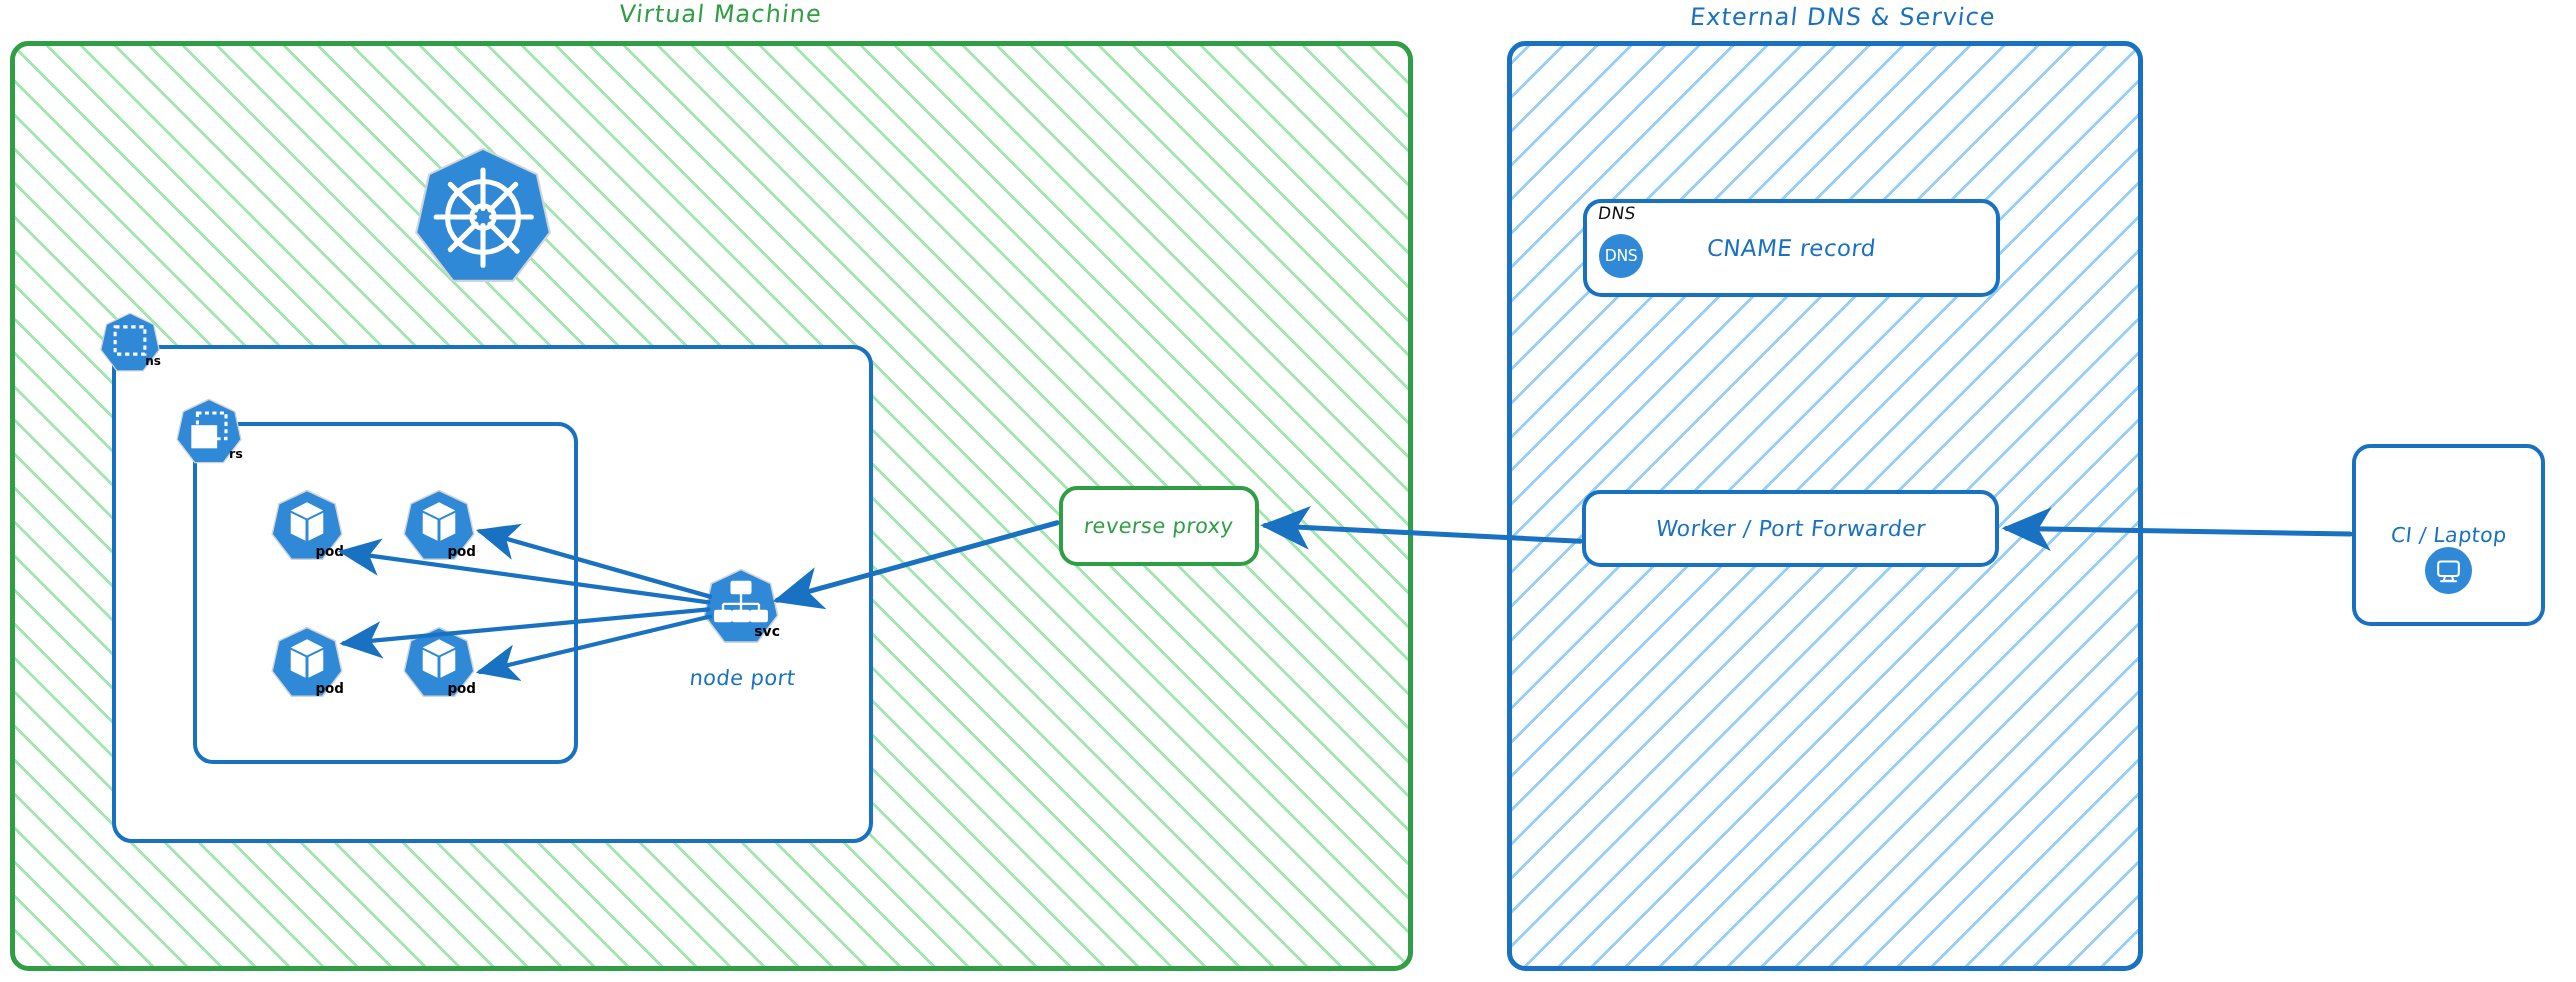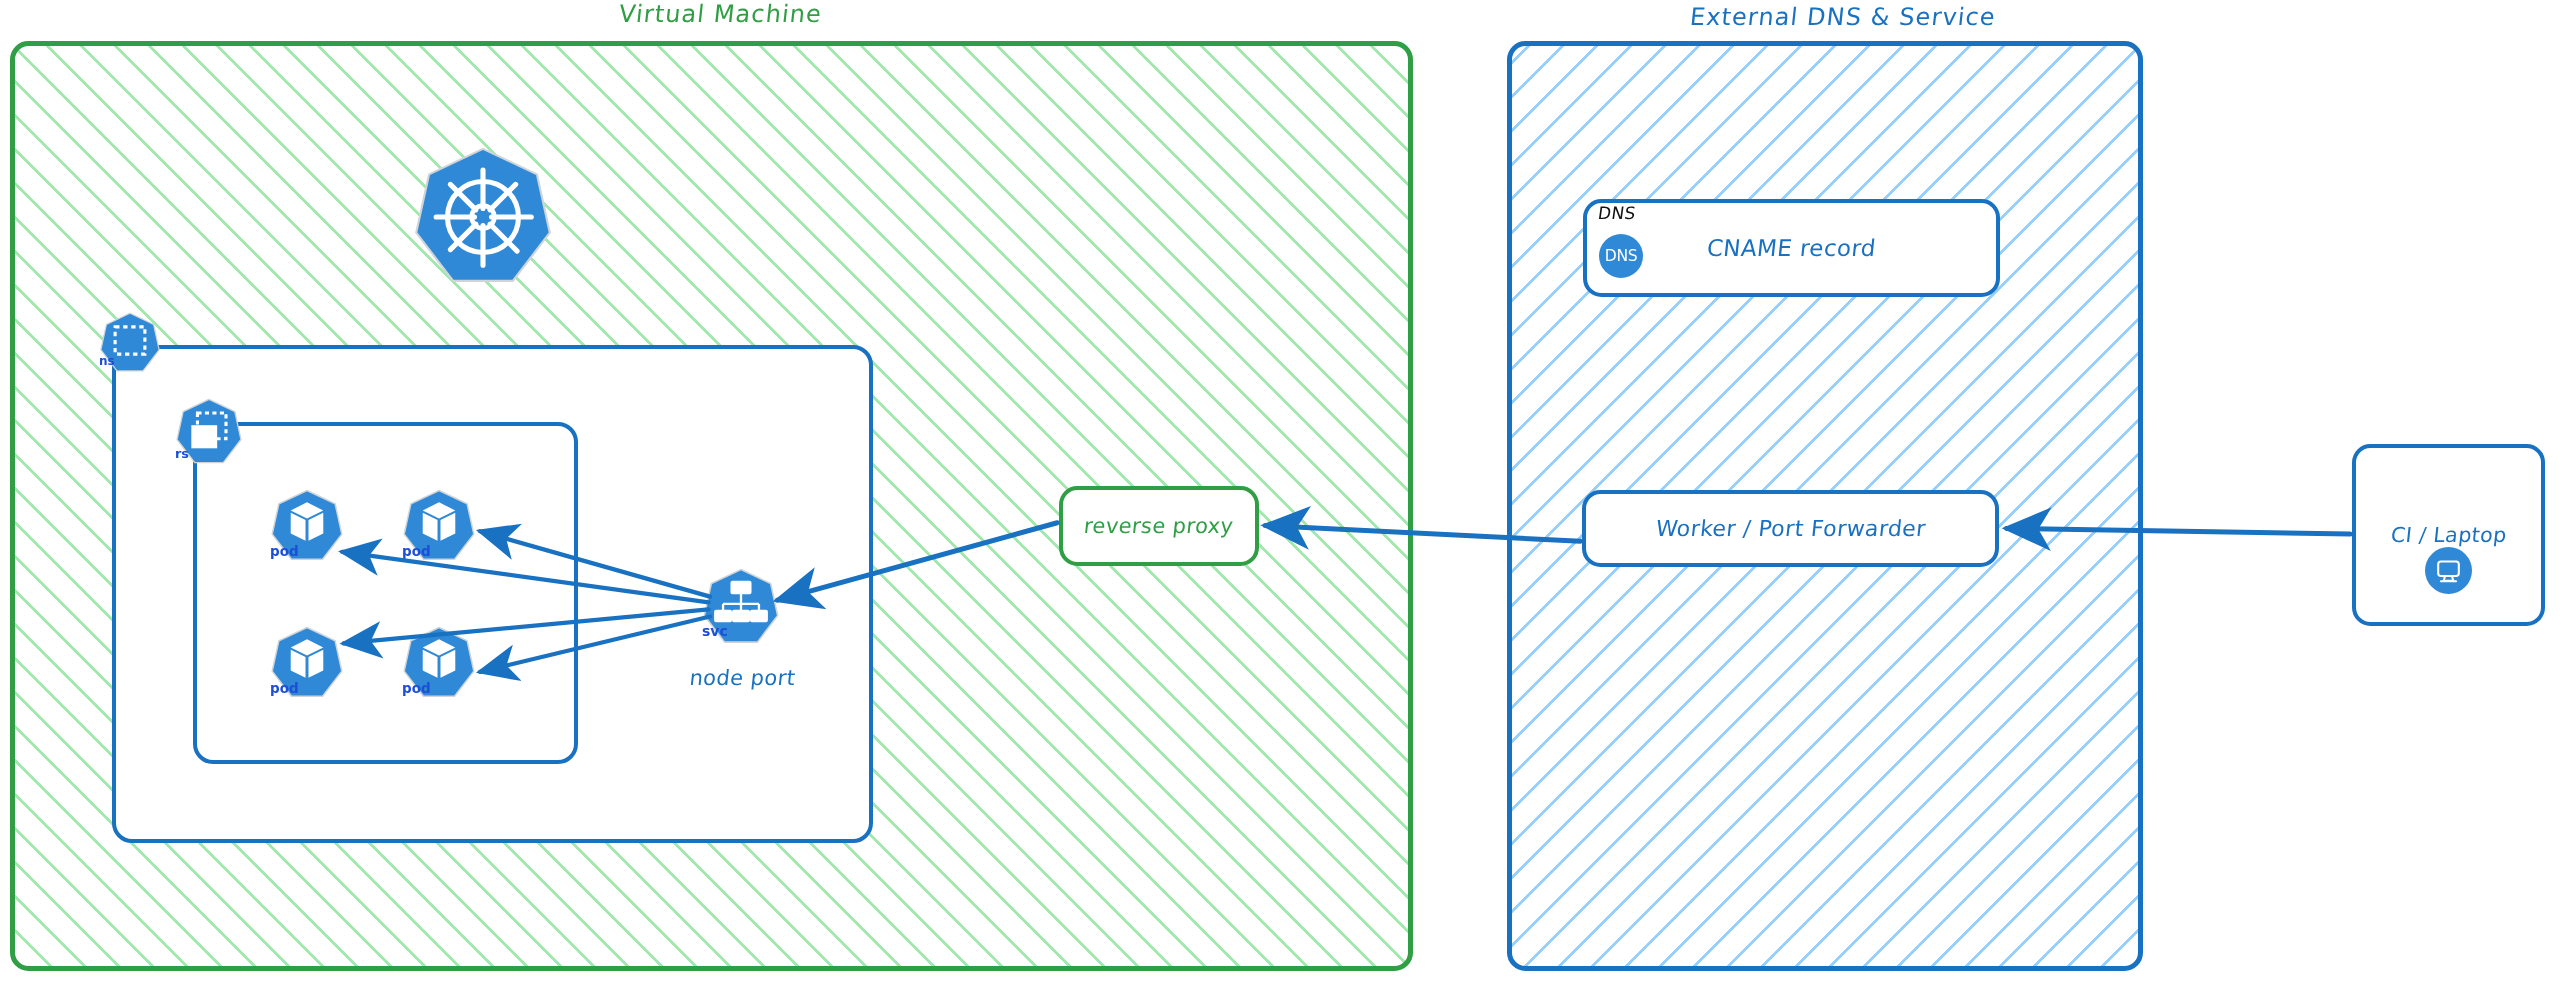--- a/index.html
+++ b/index.html
@@ -160,22 +160,22 @@
     display: flex;
     align-items: center;
     justify-content: center;
   }
   .hept svg { display: block; overflow: visible; }
 
   .hept-label {
     position: absolute;
     bottom: 6%;
     left: 0; right: 0;
-    text-align: left;
-    color: #1d4ed8;
+    text-align: right;
+    color: #000000;
     font-family: "DejaVu Sans", sans-serif;
     font-weight: 600;
     pointer-events: none;
   }
 
   .k8s-logo   { left: 412px; top: 146px;  width: 142px; height: 142px; }
   .icon-ns    { left: 99px; top: 312px;  width: 62px;  height: 62px;  }
   .icon-rs    { left: 175px; top: 398px;  width: 68px;  height: 68px; text-decoration: underline;  }
   .icon-pod1  { left: 270px; top: 489px;  width: 74px; height: 74px; }
   .icon-pod2  { left: 402px; top: 489px;  width: 74px; height: 74px; }

